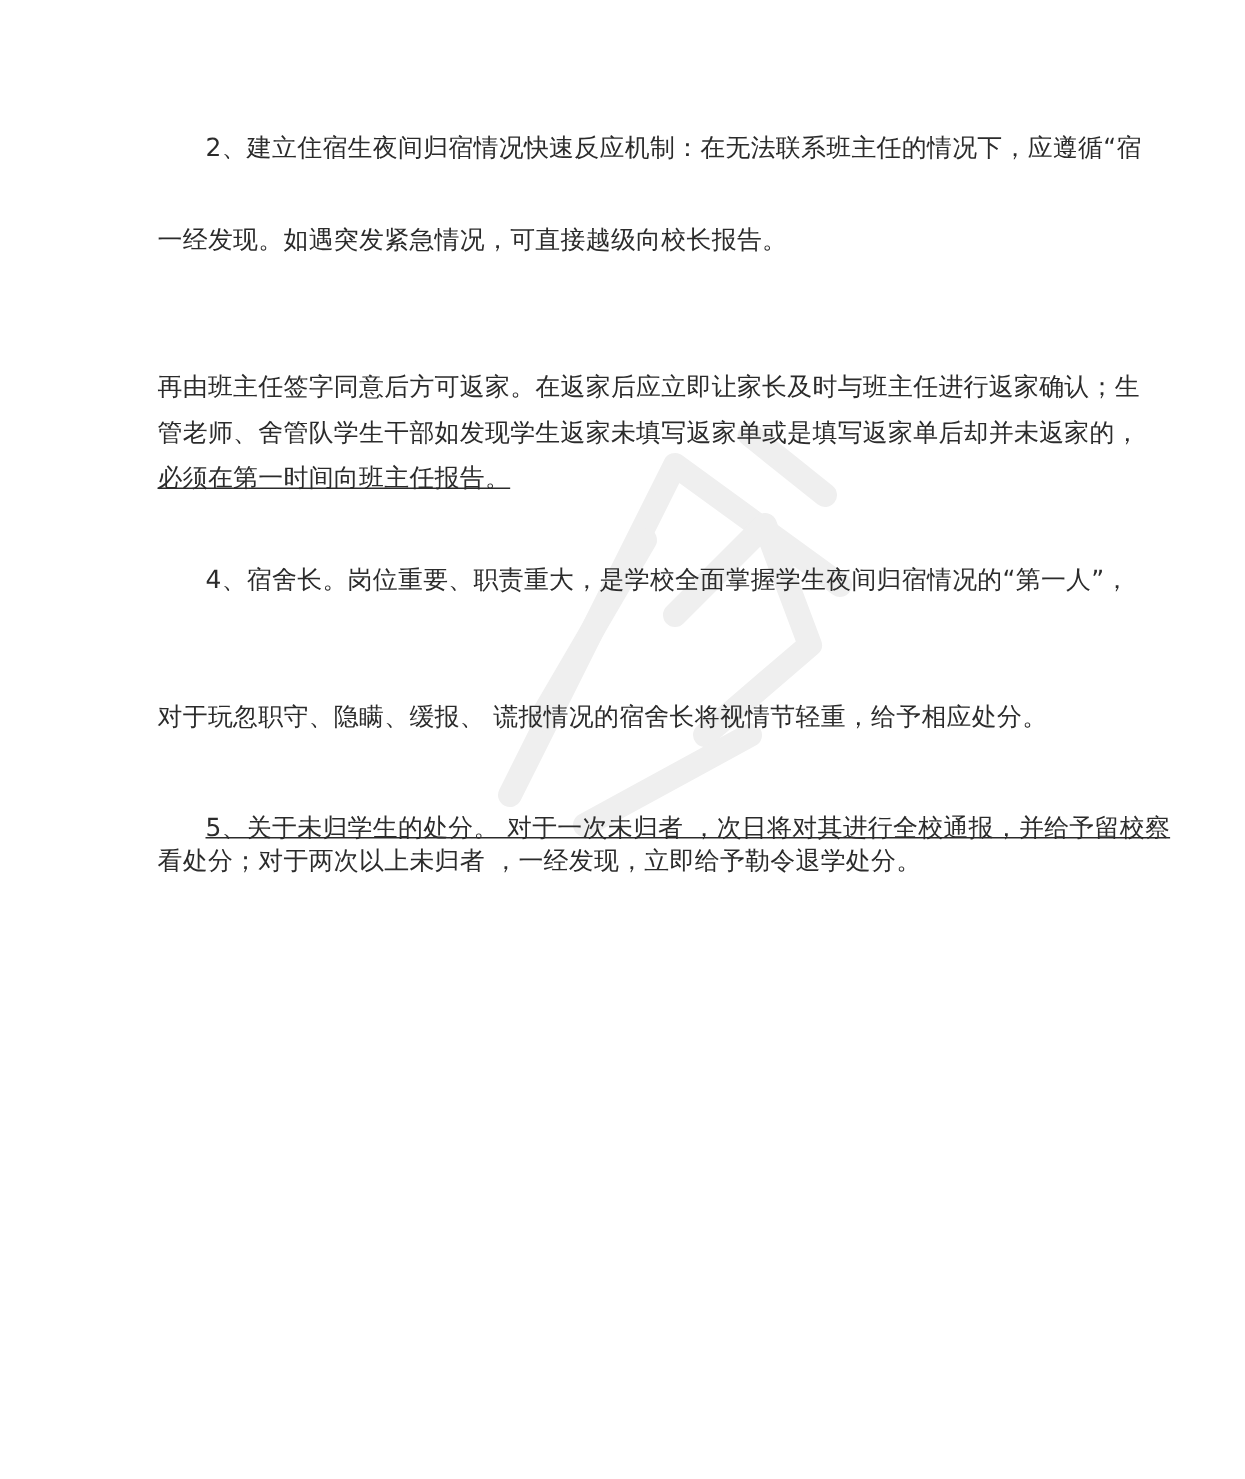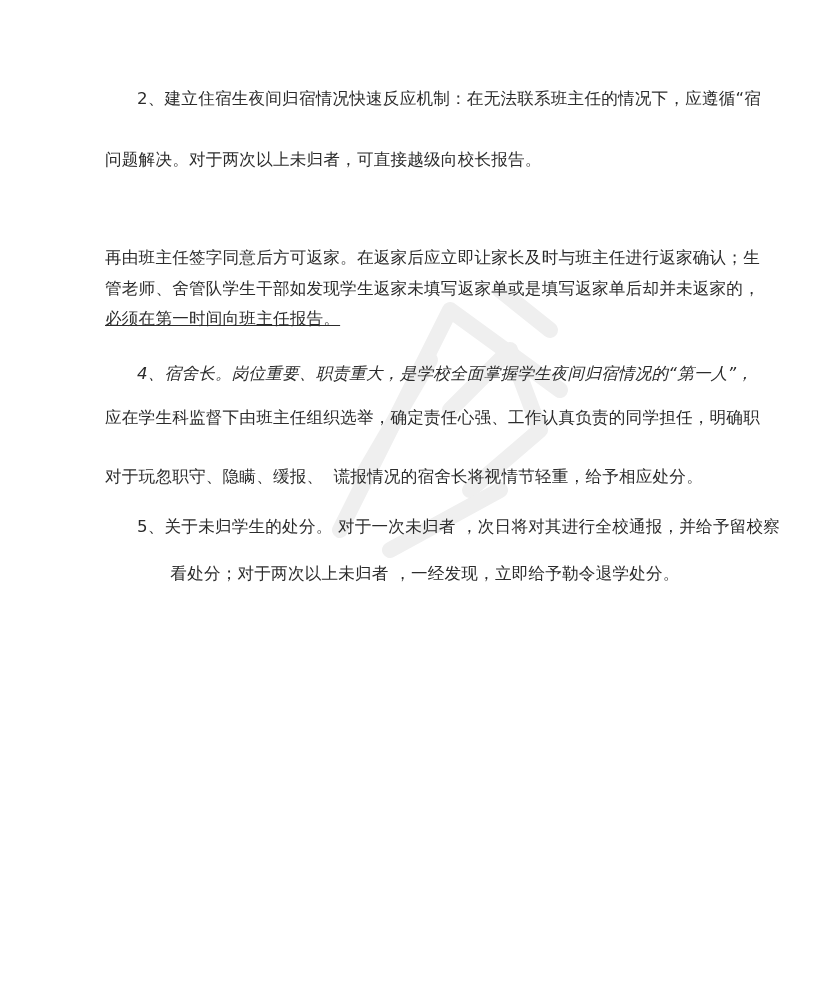--- a/index.html
+++ b/index.html
@@ -50,26 +50,25 @@
     <g fill="none" stroke="#efefef" stroke-width="16" stroke-linecap="round" stroke-linejoin="round">
       <path d="M40 300 L150 80 L260 160"></path>
       <path d="M60 250 L130 130"></path>
       <path d="M150 180 L210 120 L240 200 L170 260"></path>
       <path d="M90 320 L200 260"></path>
       <path d="M200 60 L250 100"></path>
     </g>
   </svg>
 
   <div class="line indent" style="top:89px;">2、建立住宿生夜间归宿情况快速反应机制：在无法联系班主任的情况下，应遵循“宿</div>
-  <div class="line" style="top:150px;">问题解决。对于两次以上未归者，可直接越级向校长报告。</div>
+  <div class="line" style="top:150px;">一经发现。如遇突发紧急情况，可直接越级向校长报告。</div>
 
   <div class="line" style="top:248px;">再由班主任签字同意后方可返家。在返家后应立即让家长及时与班主任进行返家确认；生</div>
   <div class="line" style="top:279px;">管老师、舍管队学生干部如发现学生返家未填写返家单或是填写返家单后却并未返家的，</div>
   <div class="line" style="top:309px;text-decoration:underline;">必须在第一时间向班主任报告。</div>
 
-  <div class="line indent" style="top:364px;font-style:italic;">4、宿舍长。岗位重要、职责重大，是学校全面掌握学生夜间归宿情况的“第一人”，</div>
-  <div class="line" style="top:408px;">应在学生科监督下由班主任组织选举，确定责任心强、工作认真负责的同学担任，明确职</div>
-  <div class="line" style="top:468px;font-family:Liberation Mono, monospace;">对于玩忽职守、隐瞒、缓报、 谎报情况的宿舍长将视情节轻重，给予相应处分。</div>
+  <div class="line indent" style="top:377px;">4、宿舍长。岗位重要、职责重大，是学校全面掌握学生夜间归宿情况的“第一人”，</div>
+  <div class="line" style="top:468px;">对于玩忽职守、隐瞒、缓报、 谎报情况的宿舍长将视情节轻重，给予相应处分。</div>
 
-  <div class="line indent" style="top:517px;">5、关于未归学生的处分。 对于一次未归者 ，次日将对其进行全校通报，并给予留校察</div>
-  <div class="line" style="top:564px;text-align:center;">看处分；对于两次以上未归者 ，一经发现，立即给予勒令退学处分。</div>
+  <div class="line indent" style="top:542px;text-decoration:underline;">5、关于未归学生的处分。 对于一次未归者 ，次日将对其进行全校通报，并给予留校察</div>
+  <div class="line" style="top:564px;">看处分；对于两次以上未归者 ，一经发现，立即给予勒令退学处分。</div>
 
 </div>
 
 </body></html>

